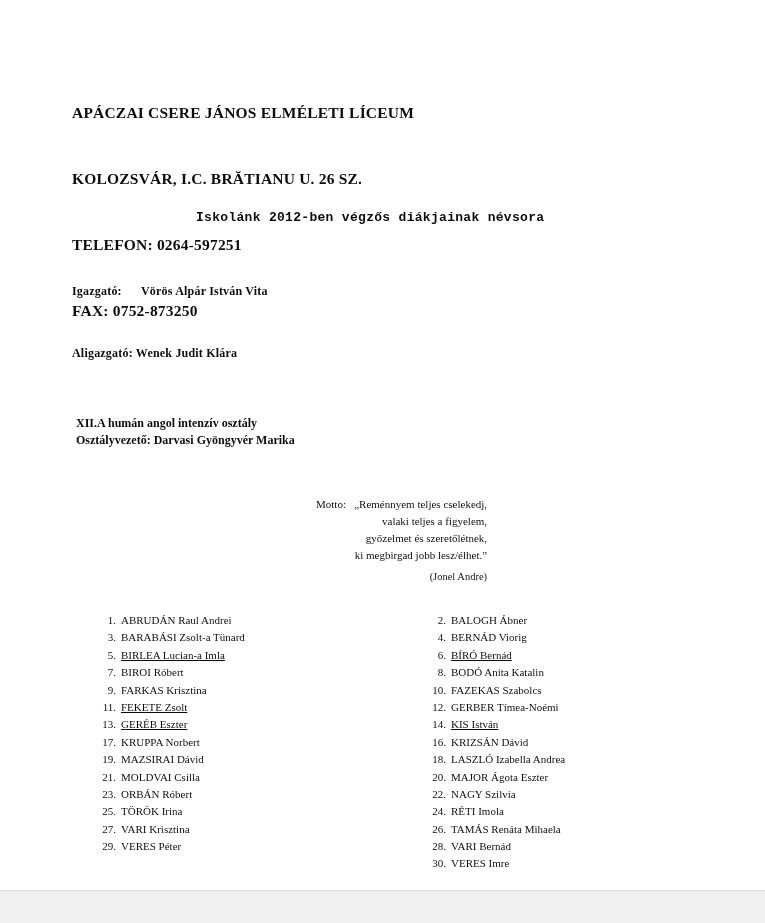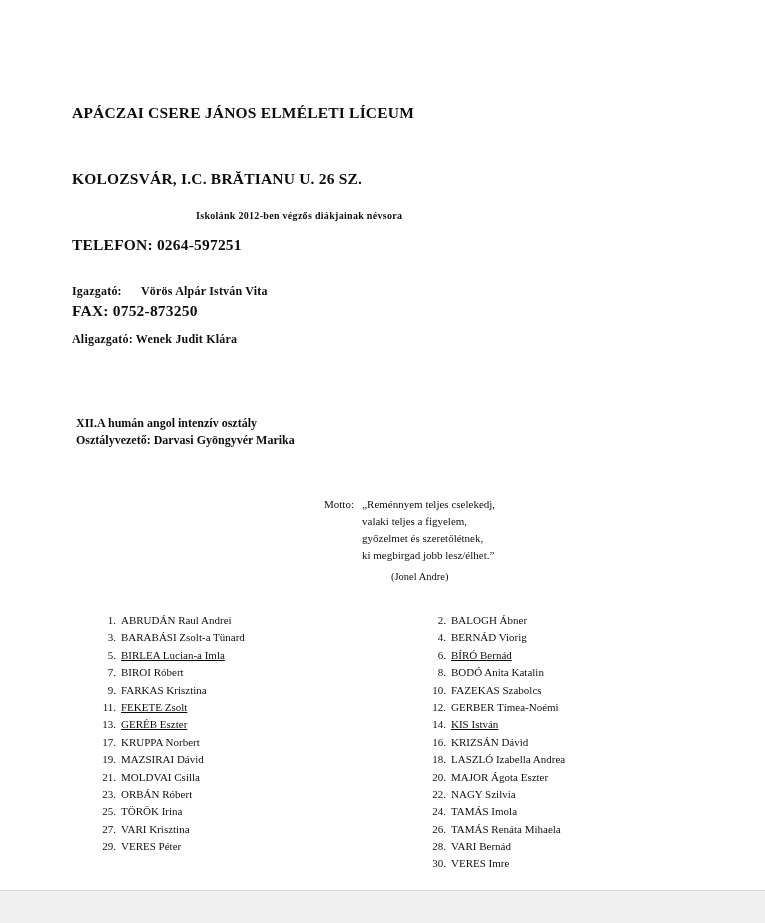--- a/index.html
+++ b/index.html
@@ -52,49 +52,51 @@
     letter-spacing: 0.2px;
     white-space: pre;
   }
   .hdr div { white-space: pre; }
 
   .title {
     position: absolute;
     left: 196px;
     top: 210px;
     font-weight: bold;
-    font-size: 10px;
+    font-size: 13px;
     letter-spacing: 0.3px;
+    font-family: Liberation Mono, monospace;
   }
   .role-row {
     position: absolute;
     font-weight: bold;
     font-size: 12px;
     letter-spacing: 0.2px;
   }
   .role-1 { left: 72px; top: 284px; }
   .role-1 .lbl { display: inline-block; width: 66px; }
-  .role-2 { left: 72px; top: 332px; font-family: Liberation Serif, serif; }
+  .role-2 { left: 72px; top: 346px; font-family: Liberation Serif, serif; }
   .role-2 .lbl { display: inline-block; }
 
   .teacher {
     position: absolute;
     left: 76px;
     top: 415px;
     font-weight: bold;
     font-size: 12px;
     line-height: 17px;
   }
   .quote {
     position: absolute;
-    left: 324px;
+    left: 316px;
     top: 496px;
     font-size: 11px;
     line-height: 17px;
     font-style: normal;
+    text-align: right;
   }
   .quote .q-line { white-space: pre; }
   .quote .q-lead { margin-left: 0; }
   .quote .q-ind { margin-left: 38px; }
   .quote .q-author {
     margin-left: 67px;
     margin-top: 4px;
     font-size: 10.5px;
   }
 
@@ -187,21 +189,21 @@
         <div class="nm"><span class="num">4.</span><span class="txt">BERNÁD Viorig</span></div>
         <div class="nm u"><span class="num">6.</span><span class="txt">BÍRÓ Bernád</span></div>
         <div class="nm"><span class="num">8.</span><span class="txt">BODÓ Anita Katalin</span></div>
         <div class="nm"><span class="num">10.</span><span class="txt">FAZEKAS Szabolcs</span></div>
         <div class="nm"><span class="num">12.</span><span class="txt">GERBER Tímea-Noémi</span></div>
         <div class="nm u"><span class="num">14.</span><span class="txt">KIS István</span></div>
         <div class="nm"><span class="num">16.</span><span class="txt">KRIZSÁN Dávid</span></div>
         <div class="nm"><span class="num">18.</span><span class="txt">LASZLÓ Izabella Andrea</span></div>
         <div class="nm"><span class="num">20.</span><span class="txt">MAJOR Ágota Eszter</span></div>
         <div class="nm"><span class="num">22.</span><span class="txt">NAGY Szilvia</span></div>
-        <div class="nm"><span class="num">24.</span><span class="txt">TAMÁS Imola</span></div>
+        <div class="nm"><span class="num">24.</span><span class="txt">RÉTI Imola</span></div>
         <div class="nm"><span class="num">26.</span><span class="txt">TAMÁS Renáta Mihaela</span></div>
         <div class="nm"><span class="num">28.</span><span class="txt">VARI Bernád</span></div>
         <div class="nm"><span class="num">30.</span><span class="txt">VERES Imre</span></div>
       </div>
     </div>
 
   </div>
 
   <div class="footer-band"></div>
 

